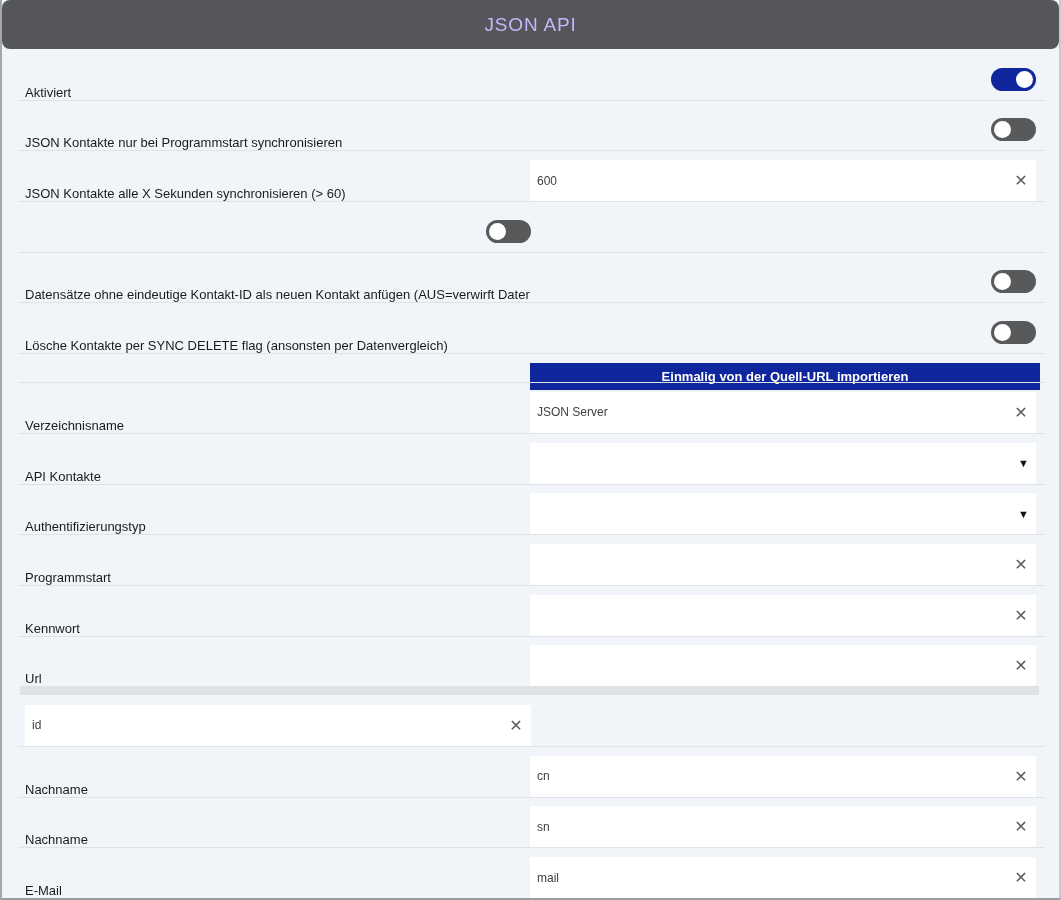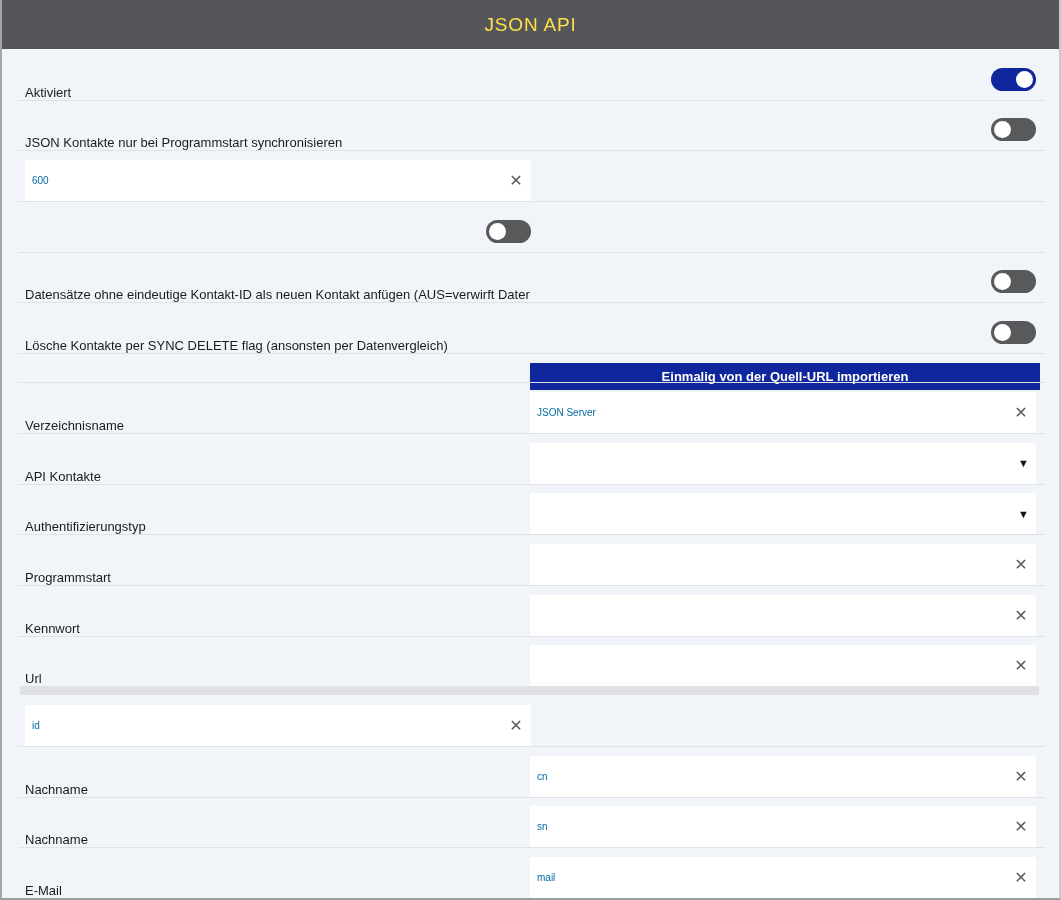--- a/index.html
+++ b/index.html
@@ -14,23 +14,23 @@
     width: 1061px; height: 900px;
     border-left: 2px solid #A4A6AA;
     border-right: 2px solid #C7C9CC;
     border-bottom: 2px solid #9A9CA0;
     background: #F1F4F8;
     display: flex; flex-direction: column;
   }
   .header {
     flex: 0 0 49px;
     background: #55565A;
-    color: #fde047;
+    color: #c4b5fd;
     display: flex; align-items: center; justify-content: center;
-    font-size: 19px; letter-spacing: 0.8px; font-weight: 400;
+    font-size: 19px; letter-spacing: 0.8px; font-weight: 400; border-radius: 8px;
   }
   .rows { flex: 1 1 auto; display: flex; flex-direction: column; min-height: 0; }
   .row {
     flex: 1 1 0;
     display: flex; align-items: flex-end;
     padding: 0 23px;
     position: relative;
     min-height: 0;
   }
   .row:not(.no-sep)::before {
@@ -63,21 +63,21 @@
     background: #FFFFFF;
   }
   .toggle.on  .knob { right: 3px; }
   .toggle.off .knob { left: 3px; }
   
   .text-input {
     width: 100%; height: 41px;
     border: none; outline: none;
     background: #FFFFFF;
     font-family: "Liberation Sans", sans-serif;
-    font-size: 10px; color: #0369a1;
+    font-size: 12px; color: #404040;
     padding: 0 32px 0 7px;
   }
   .clear-icon {
     position: absolute; right: 4px; top: 0; bottom: 0;
     width: 22px;
     display: flex; align-items: center; justify-content: center;
     font-size: 16px; color: #5A5C60;
     cursor: pointer; user-select: none;
   }
   
@@ -131,20 +131,21 @@
   </div>
       <div class="row">
     <span class="row-label">JSON Kontakte nur bei Programmstart synchronisieren</span>
     <div class="row-control">
       <div class="toggle off">
         <div class="knob"></div>
       </div>
     </div>
   </div>
       <div class="row">
+    <span class="row-label">JSON Kontakte alle X Sekunden synchronisieren (&gt; 60)</span>
     <div class="row-control">
       <input type="text" class="text-input" value="600" style="">
       <span class="clear-icon">✕</span>
     </div>
   </div>
       <div class="row">
     <div class="row-control">
       <div class="toggle off">
         <div class="knob"></div>
       </div>

